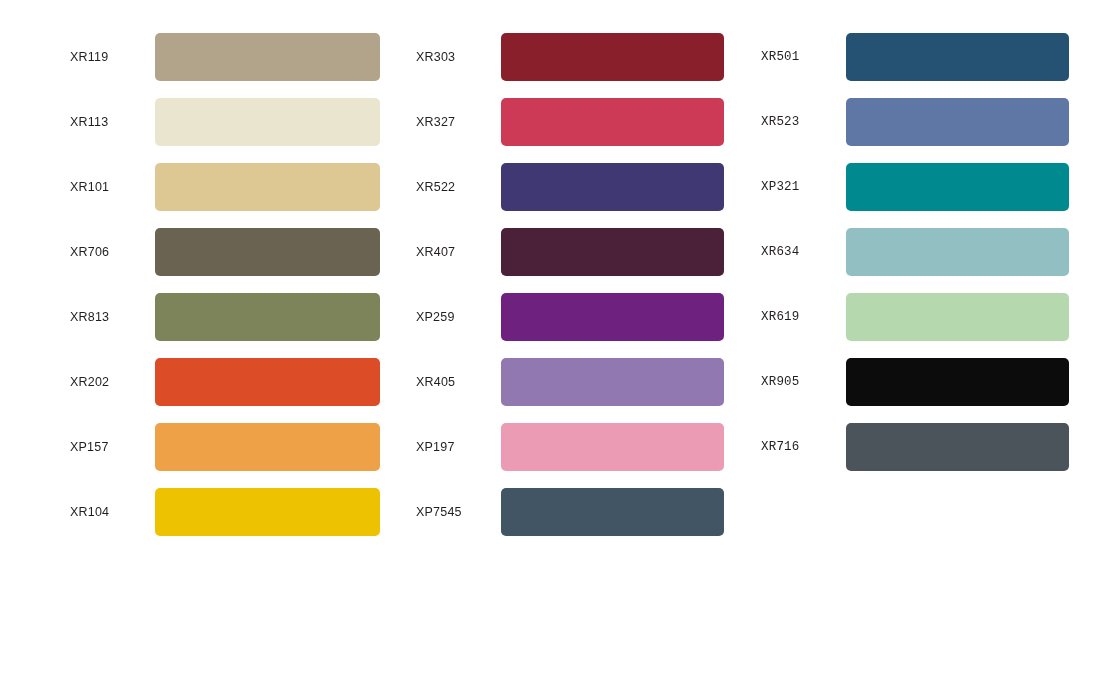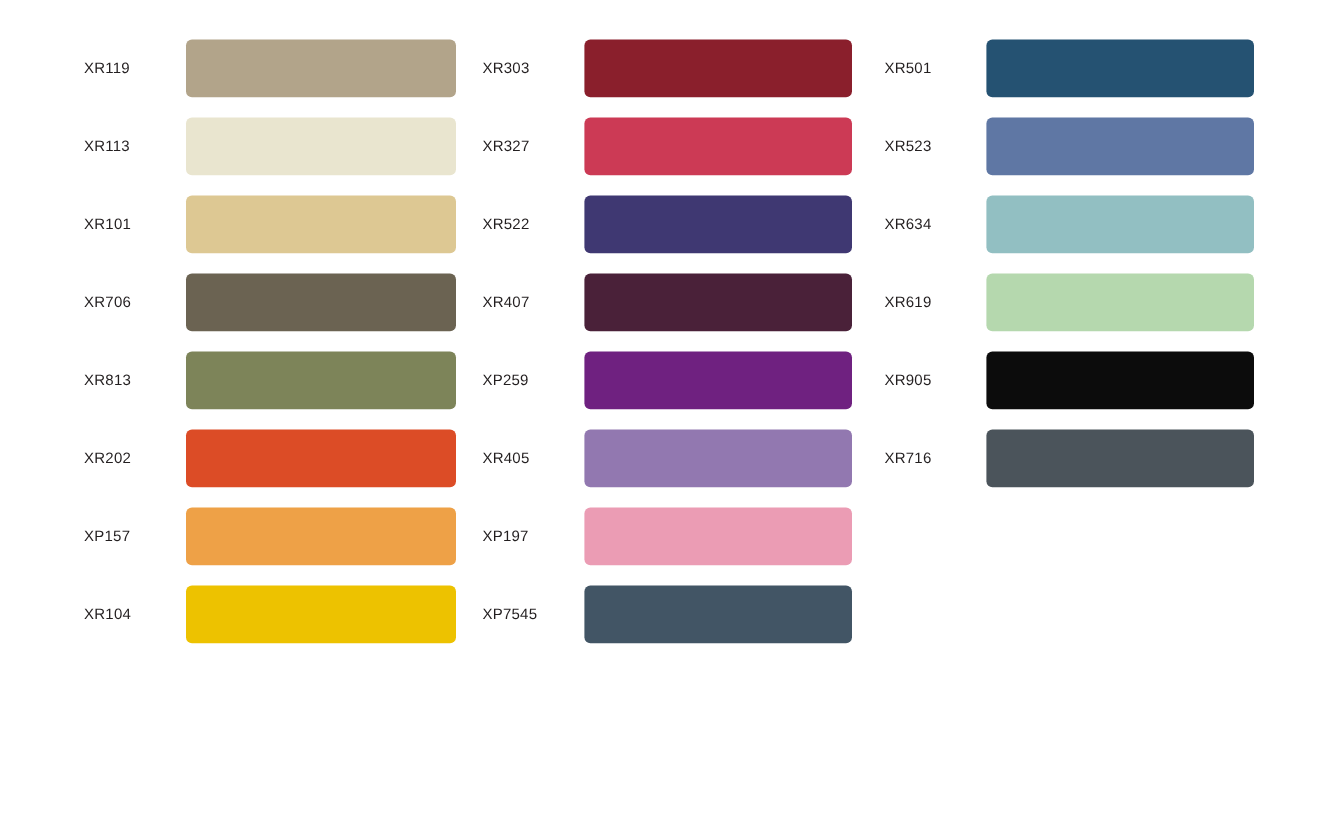--- a/index.html
+++ b/index.html
@@ -19,22 +19,22 @@
     height: 700px;
     background: #ffffff;
     border-radius: 25px;
   }
   .palette-column {
     position: absolute;
     top: 33px;
     width: 310px;
   }
   #column-1 { left: 70px; }
-  #column-2 { left: 402px; }
-  #column-3 { left: 737px; }
+  #column-2 { left: 416px; }
+  #column-3 { left: 761px; font-family: Liberation Mono, monospace; }
 
   .swatch-row {
     position: relative;
     height: 48px;
     margin-bottom: 17px;
   }
   .swatch-label {
     position: absolute;
     left: 0;
     top: 0;
@@ -132,20 +132,24 @@
   <div class="palette-column" id="column-3">
       <div class="swatch-row">
         <span class="swatch-label">XR501</span>
         <div class="swatch-chip" style="background: rgb(37, 82, 114);"></div>
       </div>
       <div class="swatch-row">
         <span class="swatch-label">XR523</span>
         <div class="swatch-chip" style="background: rgb(95, 119, 164);"></div>
       </div>
       <div class="swatch-row">
+        <span class="swatch-label">XP321</span>
+        <div class="swatch-chip" style="background: rgb(0, 137, 143);"></div>
+      </div>
+      <div class="swatch-row">
         <span class="swatch-label">XR634</span>
         <div class="swatch-chip" style="background: rgb(146, 191, 194);"></div>
       </div>
       <div class="swatch-row">
         <span class="swatch-label">XR619</span>
         <div class="swatch-chip" style="background: rgb(181, 216, 174);"></div>
       </div>
       <div class="swatch-row">
         <span class="swatch-label">XR905</span>
         <div class="swatch-chip" style="background: rgb(12, 12, 12);"></div>

